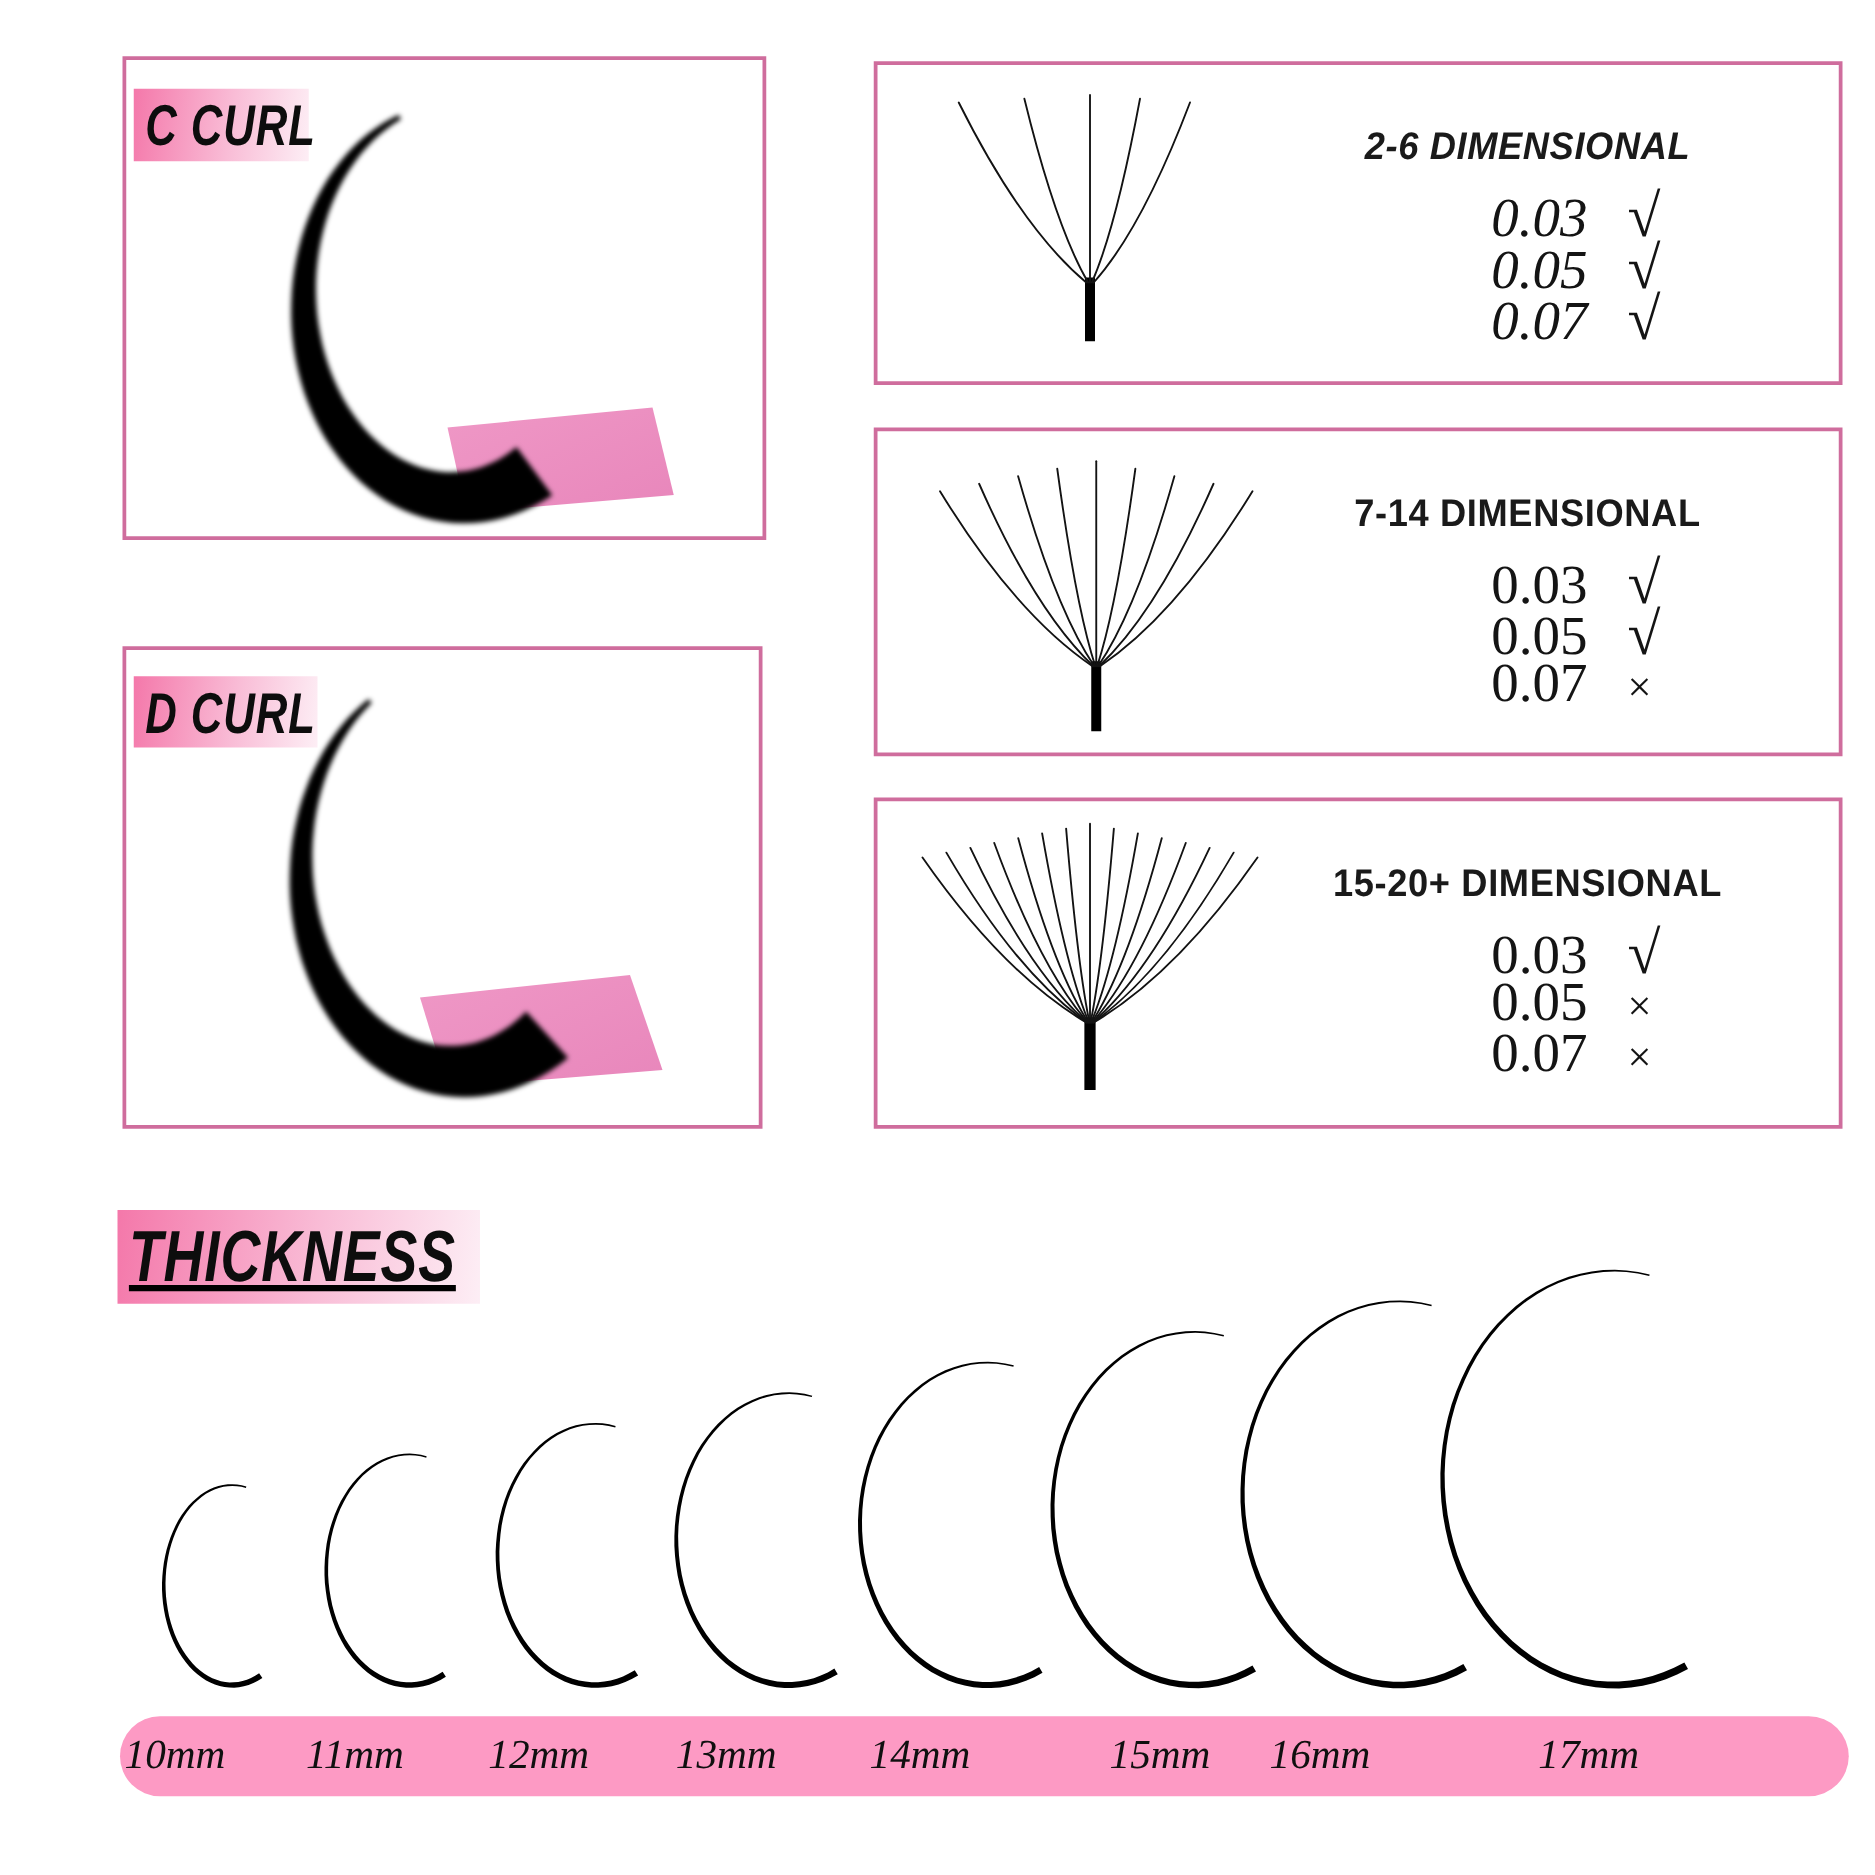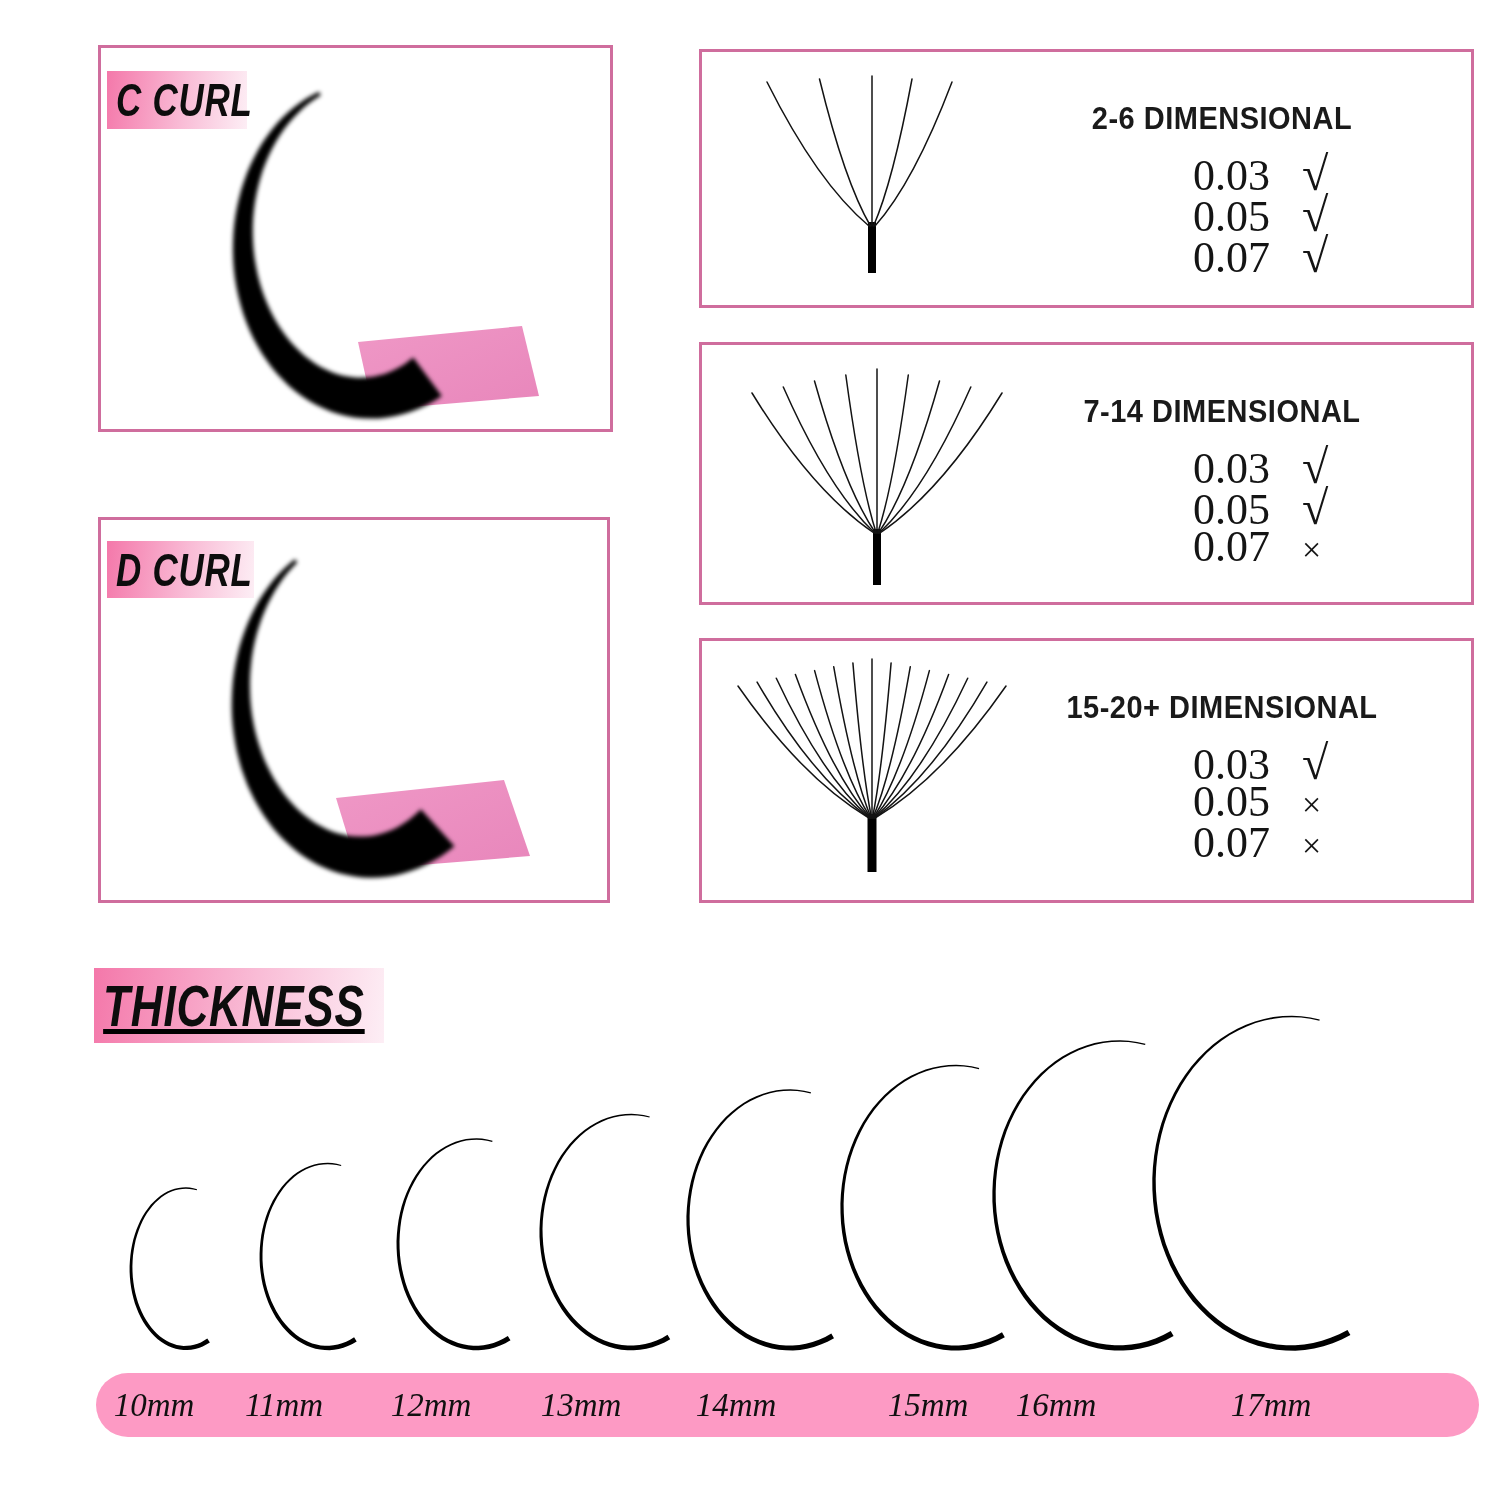--- a/index.html
+++ b/index.html
@@ -82,21 +82,21 @@
         </defs>
         <polygon points="235,278 403,260 429,336 257,350" fill="url(#photo-d-pad)"></polygon>
         <path d="M193.8,39.2 L188.1,43.9 L182.6,49.1 L177.2,54.6 L172.1,60.5 L167.3,66.7 L162.7,73.3 L158.3,80.1 L154.3,87.3 L150.5,94.7 L147.0,102.4 L143.9,110.3 L141.0,118.4 L138.5,126.6 L136.4,135.1 L134.5,143.7 L133.0,152.4 L131.9,161.1 L131.2,170.0 L130.8,178.9 L130.7,187.8 L131.0,196.7 L131.7,205.6 L132.8,214.5 L134.2,223.2 L135.9,231.9 L138.1,240.5 L140.5,248.9 L143.4,257.1 L146.5,265.2 L150.1,273.1 L153.9,280.7 L158.1,288.1 L162.6,295.3 L167.4,302.1 L172.5,308.7 L178.0,314.9 L183.7,320.8 L189.7,326.3 L195.9,331.5 L202.4,336.2 L209.2,340.5 L216.2,344.4 L223.4,347.8 L230.8,350.7 L238.4,353.2 L246.1,355.1 L253.9,356.5 L261.8,357.4 L269.8,357.7 L277.8,357.5 L285.9,356.7 L293.9,355.4 L301.8,353.5 L309.7,351.1 L317.4,348.2 L325.0,344.8 L332.4,340.8 L339.7,336.4 L346.7,331.5 L353.5,326.2 L319.9,289.2 L315.7,293.3 L311.4,297.0 L307.0,300.5 L302.4,303.6 L297.8,306.4 L293.0,308.9 L288.2,311.0 L283.3,312.8 L278.3,314.3 L273.2,315.4 L268.1,316.2 L262.9,316.6 L257.7,316.6 L252.4,316.3 L247.1,315.7 L241.8,314.6 L236.5,313.2 L231.2,311.4 L225.9,309.2 L220.6,306.6 L215.4,303.7 L210.2,300.3 L205.1,296.6 L200.2,292.5 L195.4,288.0 L190.7,283.1 L186.2,278.0 L181.9,272.4 L177.8,266.6 L173.9,260.4 L170.3,254.0 L166.9,247.3 L163.7,240.4 L160.9,233.2 L158.3,225.8 L156.0,218.3 L154.0,210.5 L152.4,202.7 L151.0,194.7 L150.0,186.7 L149.3,178.6 L149.0,170.4 L148.9,162.2 L149.2,154.0 L149.9,145.9 L150.8,137.8 L152.1,129.8 L153.7,121.9 L155.7,114.1 L158.0,106.4 L160.5,99.0 L163.4,91.7 L166.6,84.6 L170.1,77.7 L173.8,71.1 L177.8,64.7 L182.1,58.6 L186.6,52.8 L191.4,47.4 L196.4,42.2 Z" fill="#000000" filter="url(#photo-d-blur)"></path>
       </svg>
     <div class="pill-label curl-label" style="left:6px;top:21px;width:147px;height:57px;">
       <span class="txt">D CURL</span>
     </div>
   </div>
 
   <div id="dimension-cards">
-      <div class="card" style="left: 663px; top: 49px; width: 775px; height: 259px;">
+      <div class="card" style="left: 663px; top: 49px; width: 775px; height: 259px; font-style: italic;">
         <svg viewBox="0 0 769 253">
           <line x1="170" y1="221" x2="170" y2="170" stroke="#000" stroke-width="8" stroke-linecap="butt"></line>
           <path d="M167,174 Q115.4,130.8 65.0,30.0" fill="none" stroke="#131313" stroke-width="1.5" stroke-linecap="round"></path>
           <path d="M168.5,174 Q142.7,129.9 117.5,27.0" fill="none" stroke="#131313" stroke-width="1.5" stroke-linecap="round"></path>
           <path d="M170,174 Q170.0,129.0 170.0,24.0" fill="none" stroke="#131313" stroke-width="1.5" stroke-linecap="round"></path>
           <path d="M171.5,174 Q190.8,129.9 210.0,27.0" fill="none" stroke="#131313" stroke-width="1.5" stroke-linecap="round"></path>
           <path d="M173,174 Q211.6,130.8 250.0,30.0" fill="none" stroke="#131313" stroke-width="1.5" stroke-linecap="round"></path>
         </svg>
         <div class="dim-title" style="top: 50px;">2-6 DIMENSIONAL</div>
         <div class="dim-row" style="top: 94px;">
@@ -183,21 +183,21 @@
       <path d="M265.3,174.9 L260.8,173.8 L256.3,173.1 L251.8,172.8 L247.2,172.9 L242.7,173.5 L238.2,174.5 L233.7,175.9 L229.4,177.8 L225.1,180.0 L221.0,182.6 L216.9,185.6 L213.1,189.0 L209.4,192.7 L205.9,196.8 L202.6,201.2 L199.6,205.9 L196.7,210.8 L194.2,216.0 L191.8,221.5 L189.8,227.1 L188.0,232.9 L186.5,238.9 L185.3,245.0 L184.5,251.2 L183.9,257.4 L183.6,263.7 L183.6,270.0 L183.9,276.3 L184.6,282.6 L185.5,288.7 L186.7,294.8 L188.3,300.8 L190.1,306.6 L192.2,312.2 L194.5,317.6 L197.2,322.8 L200.0,327.7 L203.2,332.3 L206.5,336.7 L210.1,340.7 L213.8,344.4 L217.7,347.8 L221.8,350.8 L226.1,353.3 L230.4,355.5 L234.9,357.3 L239.5,358.7 L244.1,359.6 L248.8,360.1 L253.5,360.2 L258.1,359.8 L262.8,358.9 L267.4,357.7 L271.9,356.0 L276.4,353.9 L280.7,351.4 L278.1,347.3 L274.1,349.7 L270.1,351.7 L266.0,353.3 L261.8,354.5 L257.5,355.3 L253.3,355.8 L249.0,355.8 L244.7,355.4 L240.5,354.6 L236.2,353.4 L232.1,351.8 L228.0,349.8 L224.0,347.4 L220.1,344.7 L216.4,341.6 L212.8,338.1 L209.4,334.3 L206.1,330.2 L203.1,325.8 L200.2,321.1 L197.7,316.1 L195.3,310.9 L193.2,305.5 L191.4,299.9 L189.8,294.1 L188.6,288.2 L187.6,282.2 L186.9,276.1 L186.5,269.9 L186.5,263.8 L186.7,257.6 L187.2,251.5 L188.0,245.4 L189.1,239.4 L190.5,233.6 L192.2,227.9 L194.1,222.3 L196.3,217.0 L198.8,211.9 L201.5,207.0 L204.4,202.4 L207.6,198.1 L210.9,194.1 L214.4,190.4 L218.2,187.1 L222.0,184.1 L226.0,181.5 L230.1,179.3 L234.3,177.5 L238.6,176.0 L243.0,175.0 L247.4,174.4 L251.8,174.2 L256.2,174.4 L260.6,175.0 L265.0,176.1 Z" fill="#000000"></path>
       <path d="M416.5,150.7 L411.3,149.4 L406.0,148.6 L400.6,148.3 L395.3,148.5 L390.0,149.1 L384.7,150.2 L379.5,151.8 L374.3,153.9 L369.3,156.4 L364.4,159.4 L359.7,162.8 L355.2,166.6 L350.9,170.9 L346.8,175.5 L342.9,180.4 L339.3,185.7 L336.0,191.3 L333.0,197.2 L330.2,203.4 L327.8,209.8 L325.7,216.3 L324.0,223.1 L322.6,230.0 L321.6,237.0 L320.9,244.1 L320.5,251.2 L320.6,258.3 L321.0,265.5 L321.7,272.5 L322.8,279.5 L324.3,286.4 L326.1,293.1 L328.2,299.7 L330.7,306.0 L333.5,312.2 L336.6,318.0 L339.9,323.6 L343.6,328.9 L347.5,333.8 L351.7,338.3 L356.1,342.5 L360.7,346.3 L365.5,349.7 L370.5,352.6 L375.6,355.1 L380.9,357.1 L386.2,358.6 L391.6,359.6 L397.1,360.2 L402.6,360.2 L408.1,359.8 L413.5,358.9 L418.9,357.5 L424.2,355.5 L429.4,353.2 L434.5,350.3 L431.8,346.1 L427.1,348.8 L422.4,351.1 L417.5,352.9 L412.5,354.3 L407.5,355.2 L402.4,355.7 L397.3,355.7 L392.3,355.2 L387.2,354.3 L382.2,353.0 L377.3,351.1 L372.5,348.9 L367.7,346.2 L363.2,343.1 L358.7,339.5 L354.5,335.6 L350.5,331.3 L346.6,326.6 L343.0,321.6 L339.7,316.2 L336.7,310.6 L333.9,304.7 L331.4,298.5 L329.3,292.2 L327.5,285.6 L326.0,278.9 L324.8,272.1 L324.0,265.2 L323.6,258.2 L323.5,251.2 L323.8,244.3 L324.4,237.3 L325.3,230.4 L326.6,223.7 L328.3,217.0 L330.2,210.6 L332.5,204.3 L335.1,198.3 L338.1,192.5 L341.2,186.9 L344.7,181.7 L348.4,176.8 L352.4,172.3 L356.6,168.1 L360.9,164.3 L365.5,161.0 L370.2,158.0 L375.1,155.5 L380.0,153.4 L385.1,151.8 L390.2,150.6 L395.4,149.9 L400.6,149.7 L405.8,150.0 L411.0,150.7 L416.2,151.9 Z" fill="#000000"></path>
       <path d="M573.8,126.5 L567.7,125.0 L561.6,124.2 L555.5,123.8 L549.4,124.0 L543.2,124.7 L537.2,126.0 L531.2,127.7 L525.3,130.1 L519.5,132.9 L513.9,136.2 L508.5,140.0 L503.3,144.3 L498.3,149.0 L493.6,154.1 L489.2,159.7 L485.0,165.6 L481.2,171.8 L477.8,178.4 L474.6,185.3 L471.9,192.4 L469.5,199.7 L467.5,207.3 L465.9,215.0 L464.7,222.8 L463.9,230.7 L463.5,238.7 L463.5,246.7 L464.0,254.6 L464.9,262.5 L466.1,270.3 L467.8,278.0 L469.9,285.5 L472.3,292.8 L475.2,299.9 L478.4,306.7 L482.0,313.3 L485.8,319.5 L490.1,325.4 L494.6,330.9 L499.4,335.9 L504.4,340.6 L509.7,344.8 L515.3,348.6 L521.0,351.8 L526.8,354.6 L532.9,356.8 L539.0,358.5 L545.2,359.7 L551.5,360.3 L557.7,360.3 L564.0,359.8 L570.3,358.8 L576.4,357.2 L582.5,355.1 L588.5,352.4 L594.2,349.3 L591.5,344.8 L586.2,347.9 L580.6,350.4 L575.0,352.5 L569.2,354.0 L563.4,355.0 L557.6,355.6 L551.7,355.6 L545.8,355.1 L540.0,354.0 L534.2,352.5 L528.5,350.5 L522.9,347.9 L517.5,344.9 L512.2,341.4 L507.1,337.5 L502.2,333.0 L497.6,328.2 L493.2,323.0 L489.0,317.3 L485.2,311.4 L481.7,305.1 L478.5,298.5 L475.7,291.6 L473.2,284.5 L471.1,277.2 L469.4,269.7 L468.1,262.0 L467.2,254.3 L466.7,246.5 L466.5,238.7 L466.8,230.9 L467.6,223.2 L468.7,215.5 L470.2,207.9 L472.1,200.5 L474.3,193.3 L477.0,186.3 L480.0,179.5 L483.3,173.0 L487.0,166.8 L491.0,161.0 L495.3,155.5 L499.9,150.5 L504.7,145.8 L509.7,141.6 L515.0,137.8 L520.4,134.5 L526.0,131.7 L531.7,129.3 L537.6,127.5 L543.5,126.2 L549.5,125.5 L555.5,125.2 L561.5,125.5 L567.5,126.3 L573.4,127.6 Z" fill="#000000"></path>
       <path d="M735.0,102.2 L728.2,100.7 L721.3,99.7 L714.4,99.3 L707.4,99.5 L700.5,100.3 L693.6,101.7 L686.9,103.7 L680.2,106.2 L673.7,109.3 L667.4,113.0 L661.3,117.2 L655.4,121.9 L649.8,127.1 L644.5,132.8 L639.5,138.9 L634.8,145.4 L630.5,152.3 L626.5,159.6 L623.0,167.2 L619.9,175.0 L617.2,183.2 L614.9,191.5 L613.1,200.0 L611.8,208.6 L610.9,217.4 L610.4,226.2 L610.5,235.0 L611.0,243.8 L612.0,252.5 L613.4,261.1 L615.3,269.6 L617.7,277.9 L620.5,286.0 L623.7,293.8 L627.3,301.3 L631.3,308.5 L635.7,315.4 L640.5,321.9 L645.6,327.9 L651.0,333.5 L656.8,338.7 L662.7,343.3 L669.0,347.5 L675.4,351.0 L682.0,354.1 L688.8,356.5 L695.7,358.4 L702.7,359.7 L709.8,360.3 L716.9,360.4 L724.0,359.9 L731.0,358.7 L737.9,357.0 L744.8,354.6 L751.5,351.7 L758.0,348.2 L755.3,343.6 L749.2,346.9 L742.9,349.8 L736.5,352.0 L729.9,353.7 L723.3,354.9 L716.7,355.5 L710.0,355.5 L703.4,354.9 L696.8,353.8 L690.2,352.1 L683.7,349.8 L677.4,347.0 L671.2,343.7 L665.3,339.8 L659.5,335.4 L653.9,330.5 L648.7,325.2 L643.7,319.4 L639.0,313.1 L634.7,306.5 L630.7,299.5 L627.1,292.2 L623.9,284.6 L621.1,276.8 L618.8,268.7 L616.8,260.4 L615.3,252.0 L614.3,243.5 L613.7,234.8 L613.6,226.2 L613.9,217.6 L614.7,209.0 L616.0,200.5 L617.7,192.2 L619.8,184.0 L622.4,176.0 L625.4,168.2 L628.8,160.7 L632.6,153.6 L636.8,146.7 L641.3,140.3 L646.2,134.2 L651.3,128.6 L656.8,123.5 L662.5,118.8 L668.4,114.6 L674.6,111.0 L680.9,107.9 L687.4,105.3 L694.0,103.3 L700.8,101.8 L707.5,101.0 L714.3,100.7 L721.2,101.0 L727.9,101.9 L734.7,103.4 Z" fill="#000000"></path>
       <path d="M903.2,78.0 L895.6,76.3 L887.9,75.2 L880.2,74.8 L872.5,75.0 L864.8,75.9 L857.1,77.4 L849.6,79.6 L842.2,82.4 L834.9,85.8 L827.9,89.8 L821.0,94.4 L814.5,99.5 L808.2,105.2 L802.3,111.4 L796.7,118.1 L791.5,125.3 L786.7,132.8 L782.3,140.8 L778.4,149.1 L774.9,157.7 L771.9,166.6 L769.4,175.7 L767.4,185.0 L765.9,194.5 L764.9,204.0 L764.4,213.6 L764.5,223.3 L765.0,232.9 L766.1,242.4 L767.7,251.9 L769.9,261.2 L772.5,270.2 L775.6,279.1 L779.2,287.6 L783.2,295.9 L787.7,303.8 L792.6,311.3 L798.0,318.4 L803.6,325.0 L809.7,331.1 L816.1,336.8 L822.7,341.8 L829.7,346.3 L836.9,350.3 L844.2,353.6 L851.8,356.3 L859.5,358.3 L867.3,359.7 L875.1,360.4 L883.0,360.5 L890.9,359.9 L898.7,358.7 L906.5,356.7 L914.1,354.2 L921.5,351.0 L928.8,347.2 L926.0,342.3 L919.2,346.0 L912.1,349.1 L904.9,351.6 L897.6,353.5 L890.3,354.7 L882.8,355.4 L875.4,355.4 L867.9,354.8 L860.5,353.5 L853.2,351.6 L846.0,349.2 L838.9,346.1 L832.0,342.4 L825.3,338.1 L818.9,333.3 L812.7,328.0 L806.8,322.1 L801.2,315.7 L796.0,308.9 L791.2,301.7 L786.7,294.0 L782.7,286.0 L779.1,277.7 L776.0,269.1 L773.4,260.2 L771.2,251.2 L769.6,241.9 L768.4,232.6 L767.8,223.2 L767.6,213.7 L768.0,204.2 L768.9,194.8 L770.3,185.5 L772.2,176.4 L774.6,167.4 L777.5,158.7 L780.9,150.2 L784.7,142.0 L788.9,134.1 L793.6,126.6 L798.6,119.6 L804.0,113.0 L809.8,106.8 L815.9,101.2 L822.3,96.0 L828.9,91.5 L835.8,87.5 L842.9,84.0 L850.1,81.2 L857.5,79.0 L865.0,77.5 L872.6,76.5 L880.2,76.2 L887.8,76.6 L895.4,77.5 L902.9,79.2 Z" fill="#000000"></path>
       <path d="M1069.4,53.8 L1061.1,51.9 L1052.6,50.7 L1044.1,50.3 L1035.5,50.5 L1027.0,51.5 L1018.6,53.1 L1010.3,55.5 L1002.1,58.5 L994.1,62.2 L986.3,66.6 L978.8,71.6 L971.6,77.2 L964.7,83.3 L958.2,90.1 L952.0,97.4 L946.3,105.1 L941.0,113.3 L936.1,122.0 L931.8,131.0 L927.9,140.3 L924.6,150.0 L921.9,159.9 L919.6,170.0 L918.0,180.3 L916.9,190.7 L916.4,201.1 L916.4,211.6 L917.1,222.0 L918.3,232.4 L920.1,242.7 L922.4,252.7 L925.3,262.6 L928.7,272.2 L932.7,281.5 L937.2,290.5 L942.1,299.0 L947.5,307.2 L953.4,314.9 L959.7,322.1 L966.3,328.7 L973.4,334.8 L980.7,340.3 L988.4,345.2 L996.3,349.5 L1004.4,353.1 L1012.8,356.0 L1021.2,358.2 L1029.8,359.7 L1038.5,360.5 L1047.2,360.6 L1055.8,359.9 L1064.5,358.6 L1073.0,356.5 L1081.4,353.7 L1089.6,350.3 L1097.6,346.1 L1094.7,341.1 L1087.2,345.1 L1079.4,348.5 L1071.4,351.2 L1063.4,353.2 L1055.2,354.6 L1047.0,355.3 L1038.7,355.3 L1030.5,354.6 L1022.3,353.3 L1014.2,351.2 L1006.2,348.5 L998.4,345.2 L990.8,341.1 L983.4,336.5 L976.2,331.3 L969.4,325.4 L962.9,319.1 L956.7,312.1 L951.0,304.7 L945.6,296.8 L940.7,288.5 L936.3,279.8 L932.4,270.8 L928.9,261.4 L926.0,251.8 L923.6,241.9 L921.8,231.9 L920.5,221.7 L919.8,211.5 L919.7,201.2 L920.1,190.9 L921.1,180.7 L922.7,170.6 L924.8,160.6 L927.4,150.9 L930.6,141.3 L934.3,132.1 L938.5,123.2 L943.2,114.7 L948.3,106.5 L953.9,98.9 L959.9,91.7 L966.3,85.0 L973.0,78.8 L980.1,73.3 L987.4,68.3 L995.0,63.9 L1002.8,60.2 L1010.8,57.2 L1019.0,54.8 L1027.3,53.1 L1035.7,52.0 L1044.1,51.7 L1052.5,52.1 L1060.8,53.2 L1069.1,54.9 Z" fill="#000000"></path>
       <path d="M1243.7,29.5 L1234.5,27.5 L1225.2,26.3 L1215.9,25.8 L1206.6,26.0 L1197.3,27.1 L1188.1,28.9 L1179.0,31.4 L1170.0,34.7 L1161.3,38.7 L1152.8,43.4 L1144.6,48.7 L1136.7,54.8 L1129.2,61.5 L1122.0,68.8 L1115.3,76.6 L1109.0,85.0 L1103.2,93.8 L1097.9,103.2 L1093.2,112.9 L1089.0,123.0 L1085.3,133.4 L1082.3,144.1 L1079.9,155.0 L1078.1,166.1 L1076.9,177.3 L1076.3,188.6 L1076.4,199.9 L1077.1,211.2 L1078.4,222.4 L1080.4,233.4 L1082.9,244.3 L1086.1,255.0 L1089.9,265.3 L1094.2,275.4 L1099.1,285.0 L1104.5,294.3 L1110.4,303.1 L1116.8,311.4 L1123.7,319.1 L1131.0,326.3 L1138.7,332.9 L1146.7,338.9 L1155.1,344.1 L1163.7,348.7 L1172.6,352.6 L1181.7,355.7 L1191.0,358.1 L1200.4,359.7 L1209.8,360.6 L1219.3,360.7 L1228.8,360.0 L1238.2,358.5 L1247.5,356.3 L1256.7,353.3 L1265.7,349.5 L1274.4,345.1 L1271.5,339.9 L1263.2,344.2 L1254.6,347.8 L1245.9,350.7 L1237.1,353.0 L1228.1,354.4 L1219.1,355.2 L1210.1,355.2 L1201.0,354.5 L1192.1,353.0 L1183.2,350.8 L1174.4,347.9 L1165.9,344.2 L1157.5,339.9 L1149.4,334.9 L1141.6,329.2 L1134.1,322.9 L1127.0,316.0 L1120.3,308.5 L1114.0,300.5 L1108.1,292.0 L1102.8,283.0 L1097.9,273.6 L1093.6,263.8 L1089.8,253.7 L1086.7,243.3 L1084.1,232.7 L1082.1,221.8 L1080.7,210.8 L1079.9,199.8 L1079.7,188.7 L1080.2,177.6 L1081.3,166.5 L1083.0,155.6 L1085.3,144.9 L1088.2,134.3 L1091.7,124.0 L1095.8,114.1 L1100.4,104.4 L1105.5,95.2 L1111.1,86.4 L1117.2,78.1 L1123.8,70.4 L1130.8,63.1 L1138.1,56.5 L1145.8,50.5 L1153.9,45.1 L1162.2,40.4 L1170.8,36.4 L1179.5,33.1 L1188.5,30.5 L1197.6,28.7 L1206.7,27.6 L1215.9,27.2 L1225.1,27.6 L1234.3,28.8 L1243.4,30.7 Z" fill="#000000"></path>
     </svg>
 
   <div class="bar" id="size-bar" style="left:60px;top:1373px;width:1383px;height:64px;">
-      <span class="size-label" style="left: 58px;">10mm</span>
+      <span class="size-label" style="left: 44px;">10mm</span>
       <span class="size-label" style="left: 188px;">11mm</span>
       <span class="size-label" style="left: 335px;">12mm</span>
       <span class="size-label" style="left: 485px;">13mm</span>
       <span class="size-label" style="left: 640px; font-family: Liberation Serif, serif;">14mm</span>
       <span class="size-label" style="left: 832px; text-align: right;">15mm</span>
       <span class="size-label" style="left: 960px; font-style: italic;">16mm</span>
       <span class="size-label" style="left: 1175px;">17mm</span>
     </div>
 
 </div>

